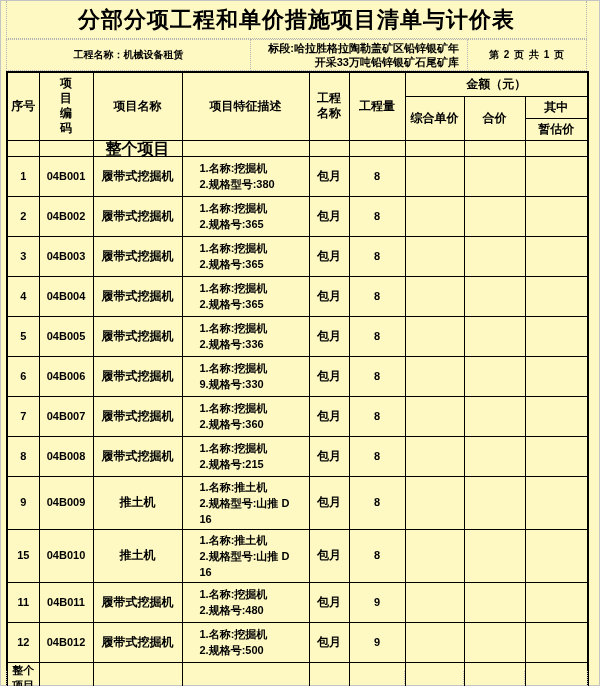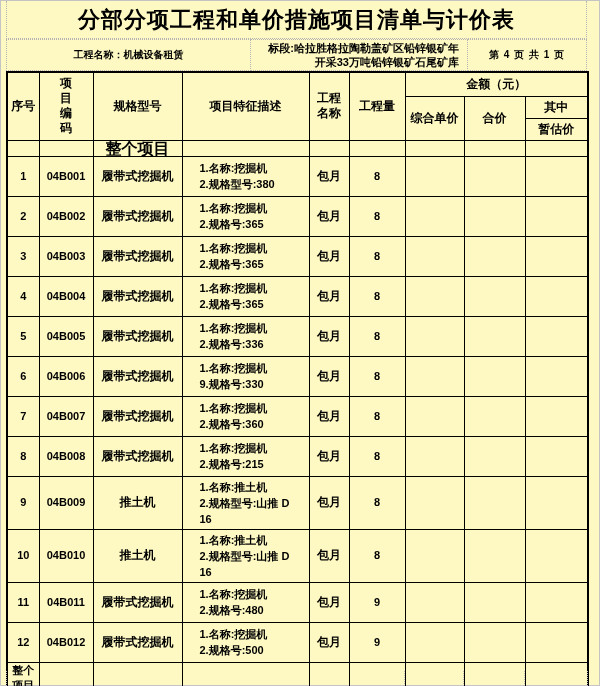--- a/index.html
+++ b/index.html
@@ -96,40 +96,40 @@
 </head>
 <body>
 
 <div class="sheet">
 
   <div class="title">分部分项工程和单价措施项目清单与计价表</div>
 
   <div class="subheader">
     <div class="sub-cell sub-proj">工程名称：机械设备租赁</div>
     <div class="sub-cell sub-section">标段:哈拉胜格拉陶勒盖矿区铅锌银矿年开采33万吨铅锌银矿石尾矿库</div>
-    <div class="sub-cell sub-page">第 4 页  共 1 页</div>
+    <div class="sub-cell sub-page">第 2 页  共 1 页</div>
   </div>
 
   <table class="boq">
     <colgroup>
       <col style="width:32px">
         <col style="width:54px">
         <col style="width:89px">
       <col style="width:127px">
         <col style="width:40px">
         <col style="width:56px">
       <col style="width:59px">
         <col style="width:61px">
         <col style="width:63px">
     </colgroup>
     <thead>
       <tr class="h1">
         <th rowspan="3">序号</th>
         <th rowspan="3" class="th-code">项目编码</th>
-        <th rowspan="3">规格型号</th>
+        <th rowspan="3">项目名称</th>
         <th rowspan="3">项目特征描述</th>
         <th rowspan="3">工程名称</th>
         <th rowspan="3">工程量</th>
         <th colspan="3">金额（元）</th>
       </tr>
       <tr class="h2">
         <th rowspan="2">综合单价</th>
         <th rowspan="2">合价</th>
         <th>其中</th>
       </tr>
@@ -269,21 +269,21 @@
       <div>1.名称:推土机</div>
       <div>2.规格型号:山推 D16</div>
     </td>
     <td class="cell-unit">包月</td>
     <td class="cell-qty">8</td>
     <td></td>
     <td></td>
     <td></td>
   </tr>
         <tr class="data-row">
-    <td class="cell-seq">10</td>
+    <td class="cell-seq">15</td>
     <td class="cell-code">04B010</td>
     <td class="cell-name">推土机</td>
     <td class="cell-feature">
       <div>1.名称:推土机</div>
       <div>2.规格型号:山推 D16</div>
     </td>
     <td class="cell-unit">包月</td>
     <td class="cell-qty">8</td>
     <td></td>
     <td></td>

